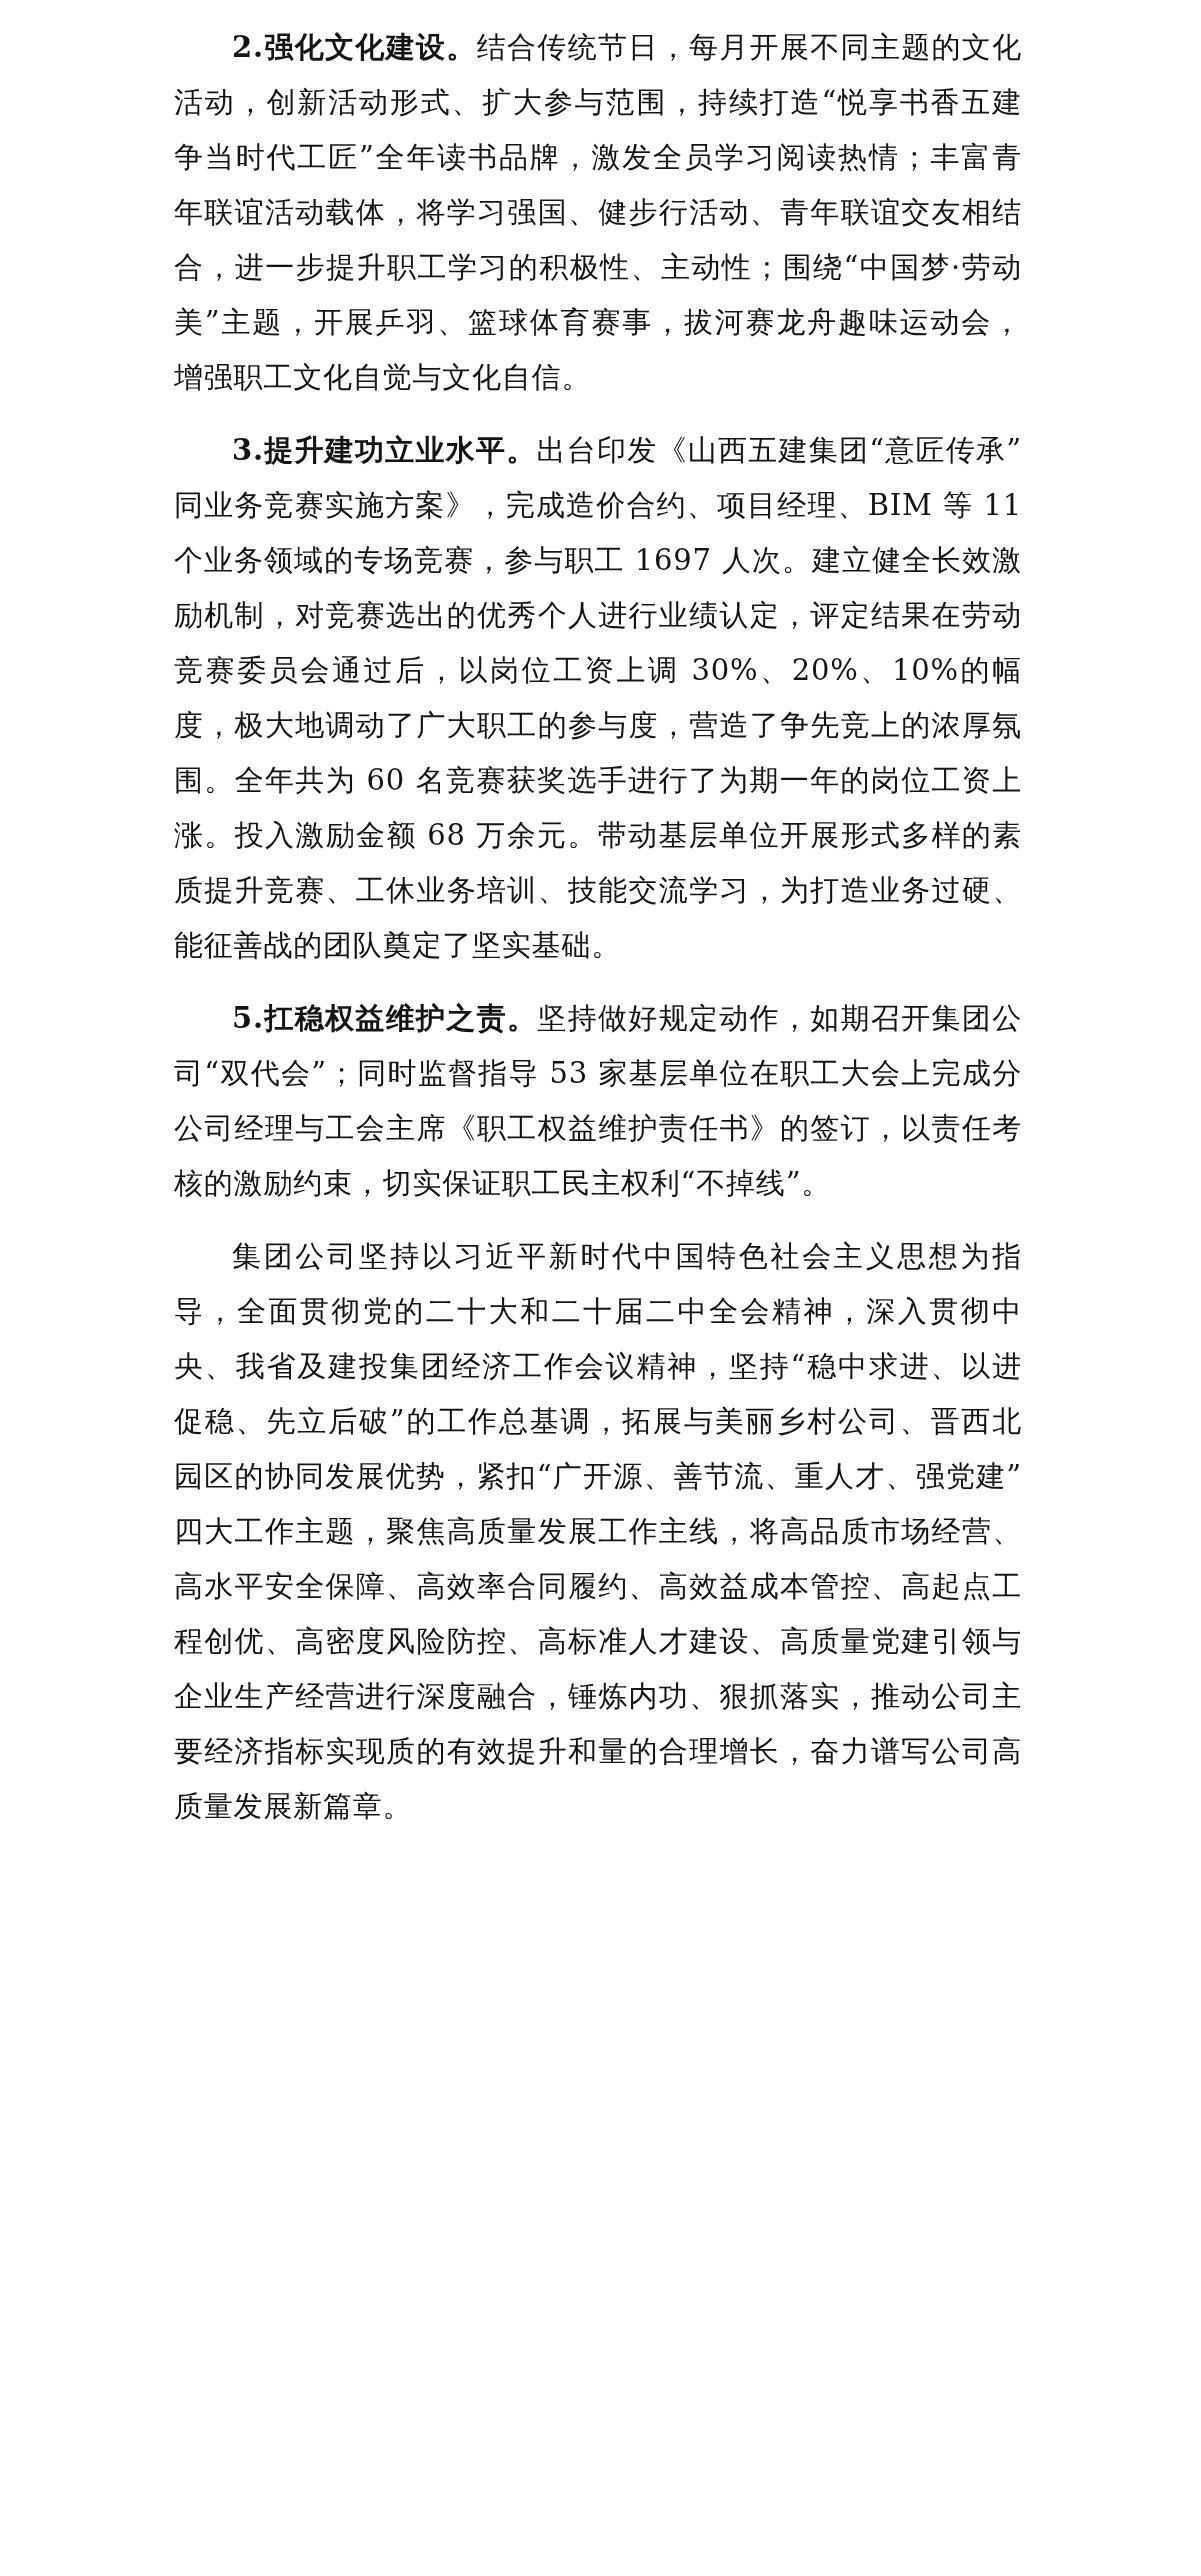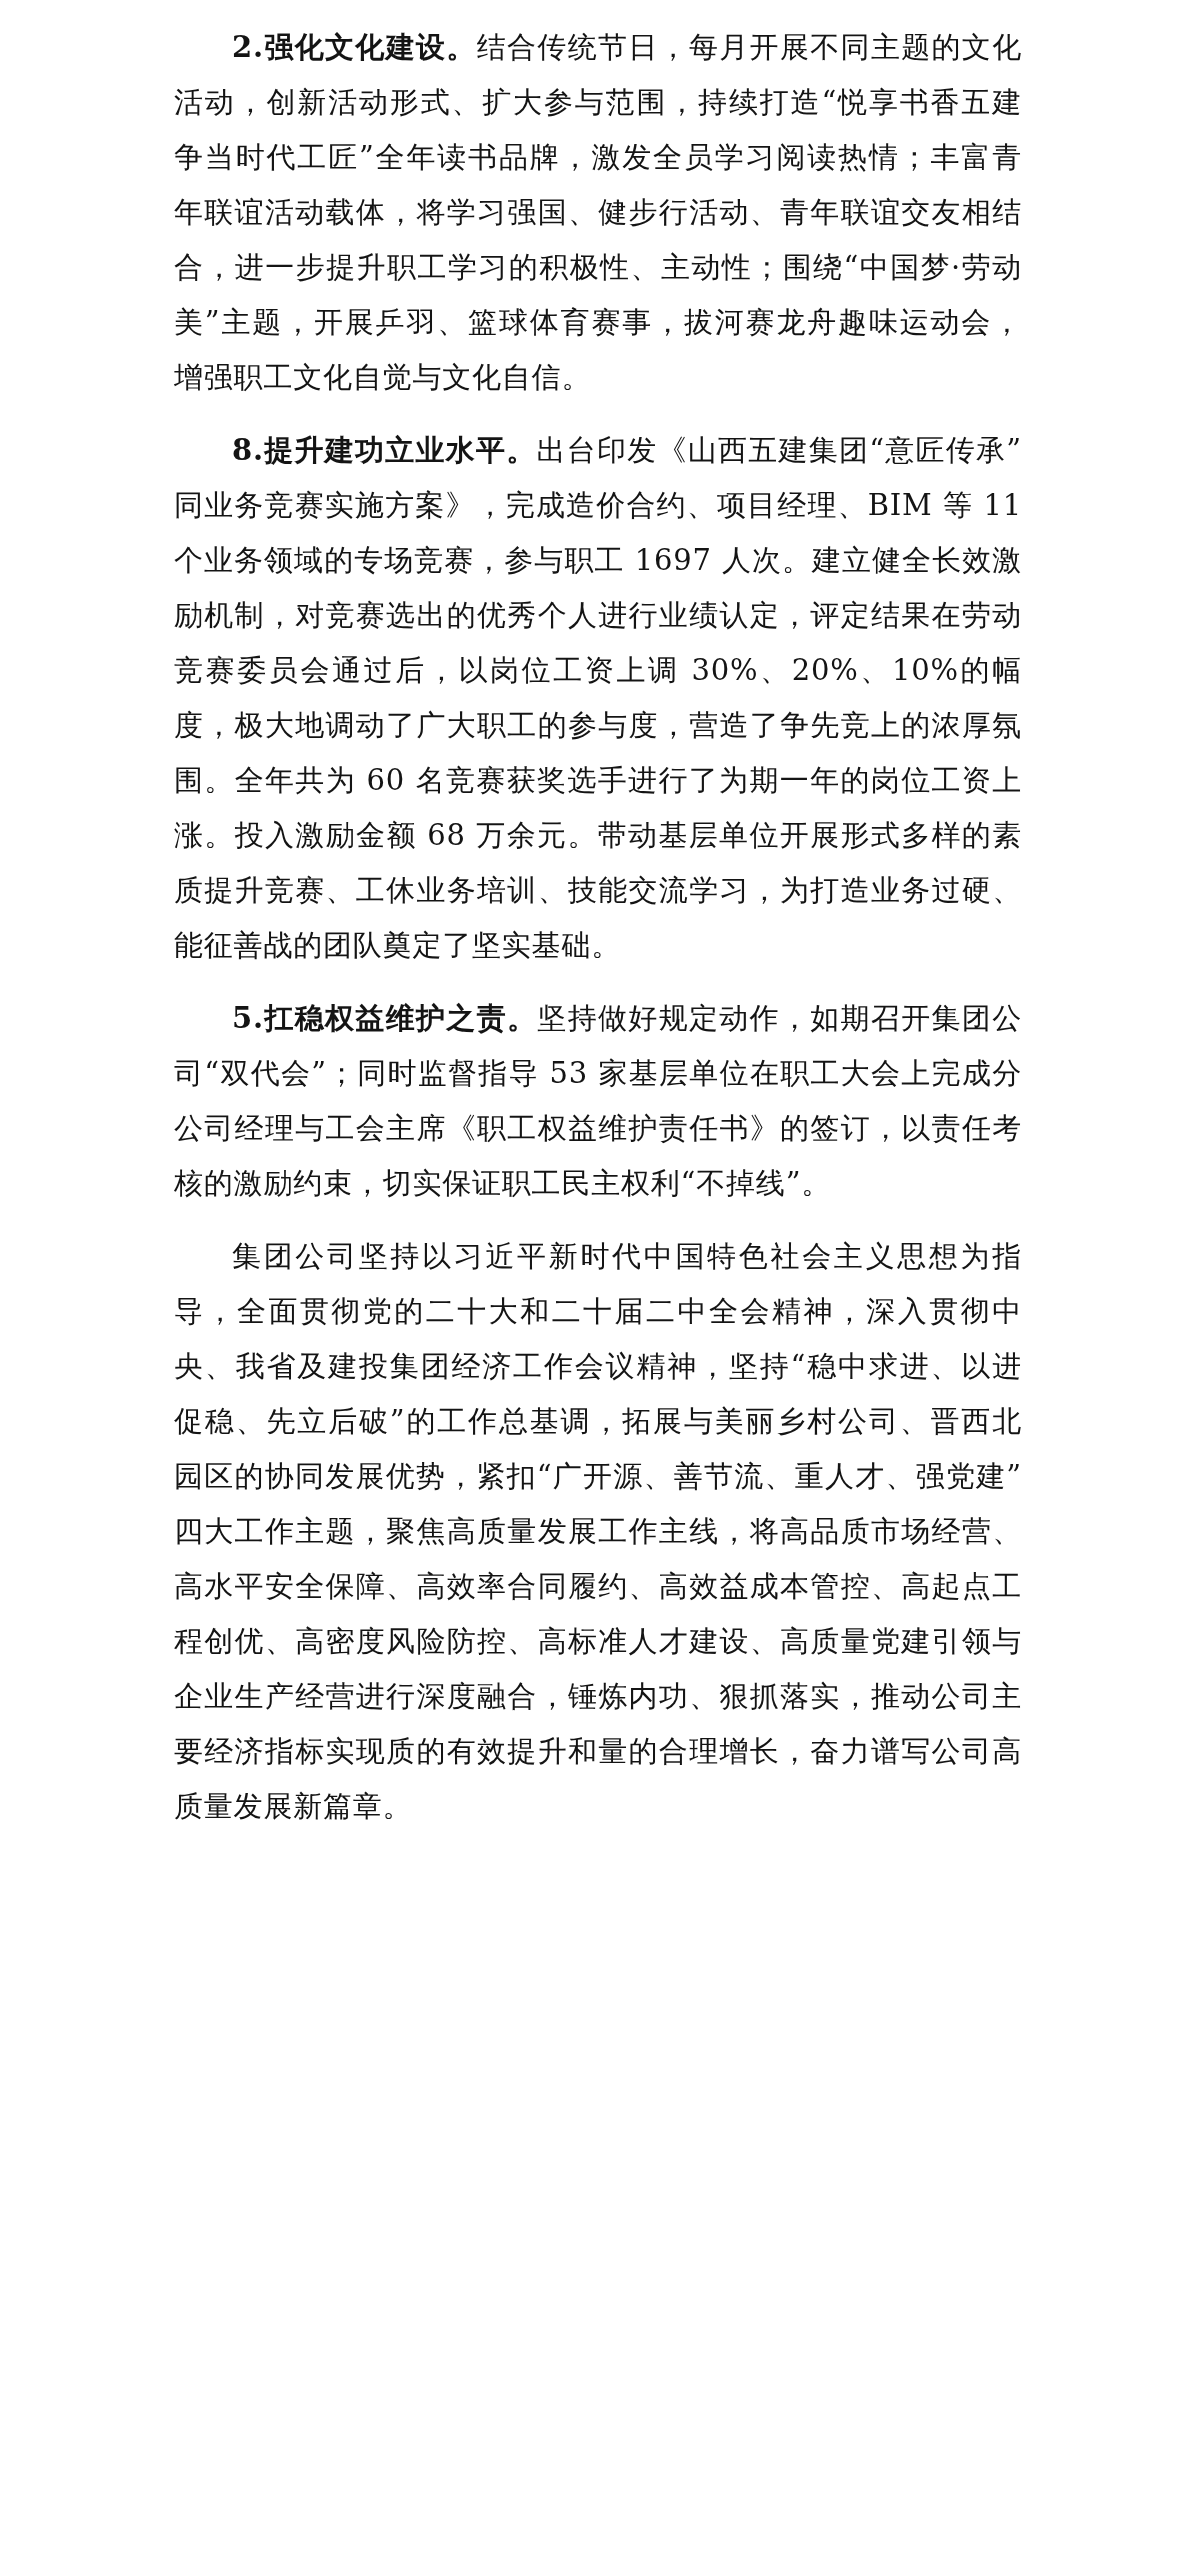--- a/index.html
+++ b/index.html
@@ -57,21 +57,21 @@
 <body>
 
 <div class="page">
   <div class="content">
 
     <p class="para">
       <span class="lead">2.强化文化建设。</span><span>结合传统节日，每月开展不同主题的文化活动，创新活动形式、扩大参与范围，持续打造“悦享书香五建 争当时代工匠”全年读书品牌，激发全员学习阅读热情；丰富青年联谊活动载体，将学习强国、健步行活动、青年联谊交友相结合，进一步提升职工学习的积极性、主动性；围绕“中国梦·劳动美”主题，开展乒羽、篮球体育赛事，拔河赛龙舟趣味运动会，增强职工文化自觉与文化自信。</span>
     </p>
 
     <p class="para">
-      <span class="lead">8.提升建功立业水平。</span><span>出台印发《山西五建集团“意匠传承”同业务竞赛实施方案》，完成造价合约、项目经理、BIM 等 11 个业务领域的专场竞赛，参与职工 1697 人次。建立健全长效激励机制，对竞赛选出的优秀个人进行业绩认定，评定结果在劳动竞赛委员会通过后，以岗位工资上调 30%、20%、10%的幅度，极大地调动了广大职工的参与度，营造了争先竞上的浓厚氛围。全年共为 60 名竞赛获奖选手进行了为期一年的岗位工资上涨。投入激励金额 68 万余元。带动基层单位开展形式多样的素质提升竞赛、工休业务培训、技能交流学习，为打造业务过硬、能征善战的团队奠定了坚实基础。</span>
+      <span class="lead">3.提升建功立业水平。</span><span>出台印发《山西五建集团“意匠传承”同业务竞赛实施方案》，完成造价合约、项目经理、BIM 等 11 个业务领域的专场竞赛，参与职工 1697 人次。建立健全长效激励机制，对竞赛选出的优秀个人进行业绩认定，评定结果在劳动竞赛委员会通过后，以岗位工资上调 30%、20%、10%的幅度，极大地调动了广大职工的参与度，营造了争先竞上的浓厚氛围。全年共为 60 名竞赛获奖选手进行了为期一年的岗位工资上涨。投入激励金额 68 万余元。带动基层单位开展形式多样的素质提升竞赛、工休业务培训、技能交流学习，为打造业务过硬、能征善战的团队奠定了坚实基础。</span>
     </p>
 
 
     <p class="para">
       <span class="lead">5.扛稳权益维护之责。</span><span>坚持做好规定动作，如期召开集团公司“双代会”；同时监督指导 53 家基层单位在职工大会上完成分公司经理与工会主席《职工权益维护责任书》的签订，以责任考核的激励约束，切实保证职工民主权利“不掉线”。</span>
     </p>
 
     <p class="para">
       <span class="lead"></span><span>集团公司坚持以习近平新时代中国特色社会主义思想为指导，全面贯彻党的二十大和二十届二中全会精神，深入贯彻中央、我省及建投集团经济工作会议精神，坚持“稳中求进、以进促稳、先立后破”的工作总基调，拓展与美丽乡村公司、晋西北园区的协同发展优势，紧扣“广开源、善节流、重人才、强党建”四大工作主题，聚焦高质量发展工作主线，将高品质市场经营、高水平安全保障、高效率合同履约、高效益成本管控、高起点工程创优、高密度风险防控、高标准人才建设、高质量党建引领与企业生产经营进行深度融合，锤炼内功、狠抓落实，推动公司主要经济指标实现质的有效提升和量的合理增长，奋力谱写公司高质量发展新篇章。</span>
     </p>

